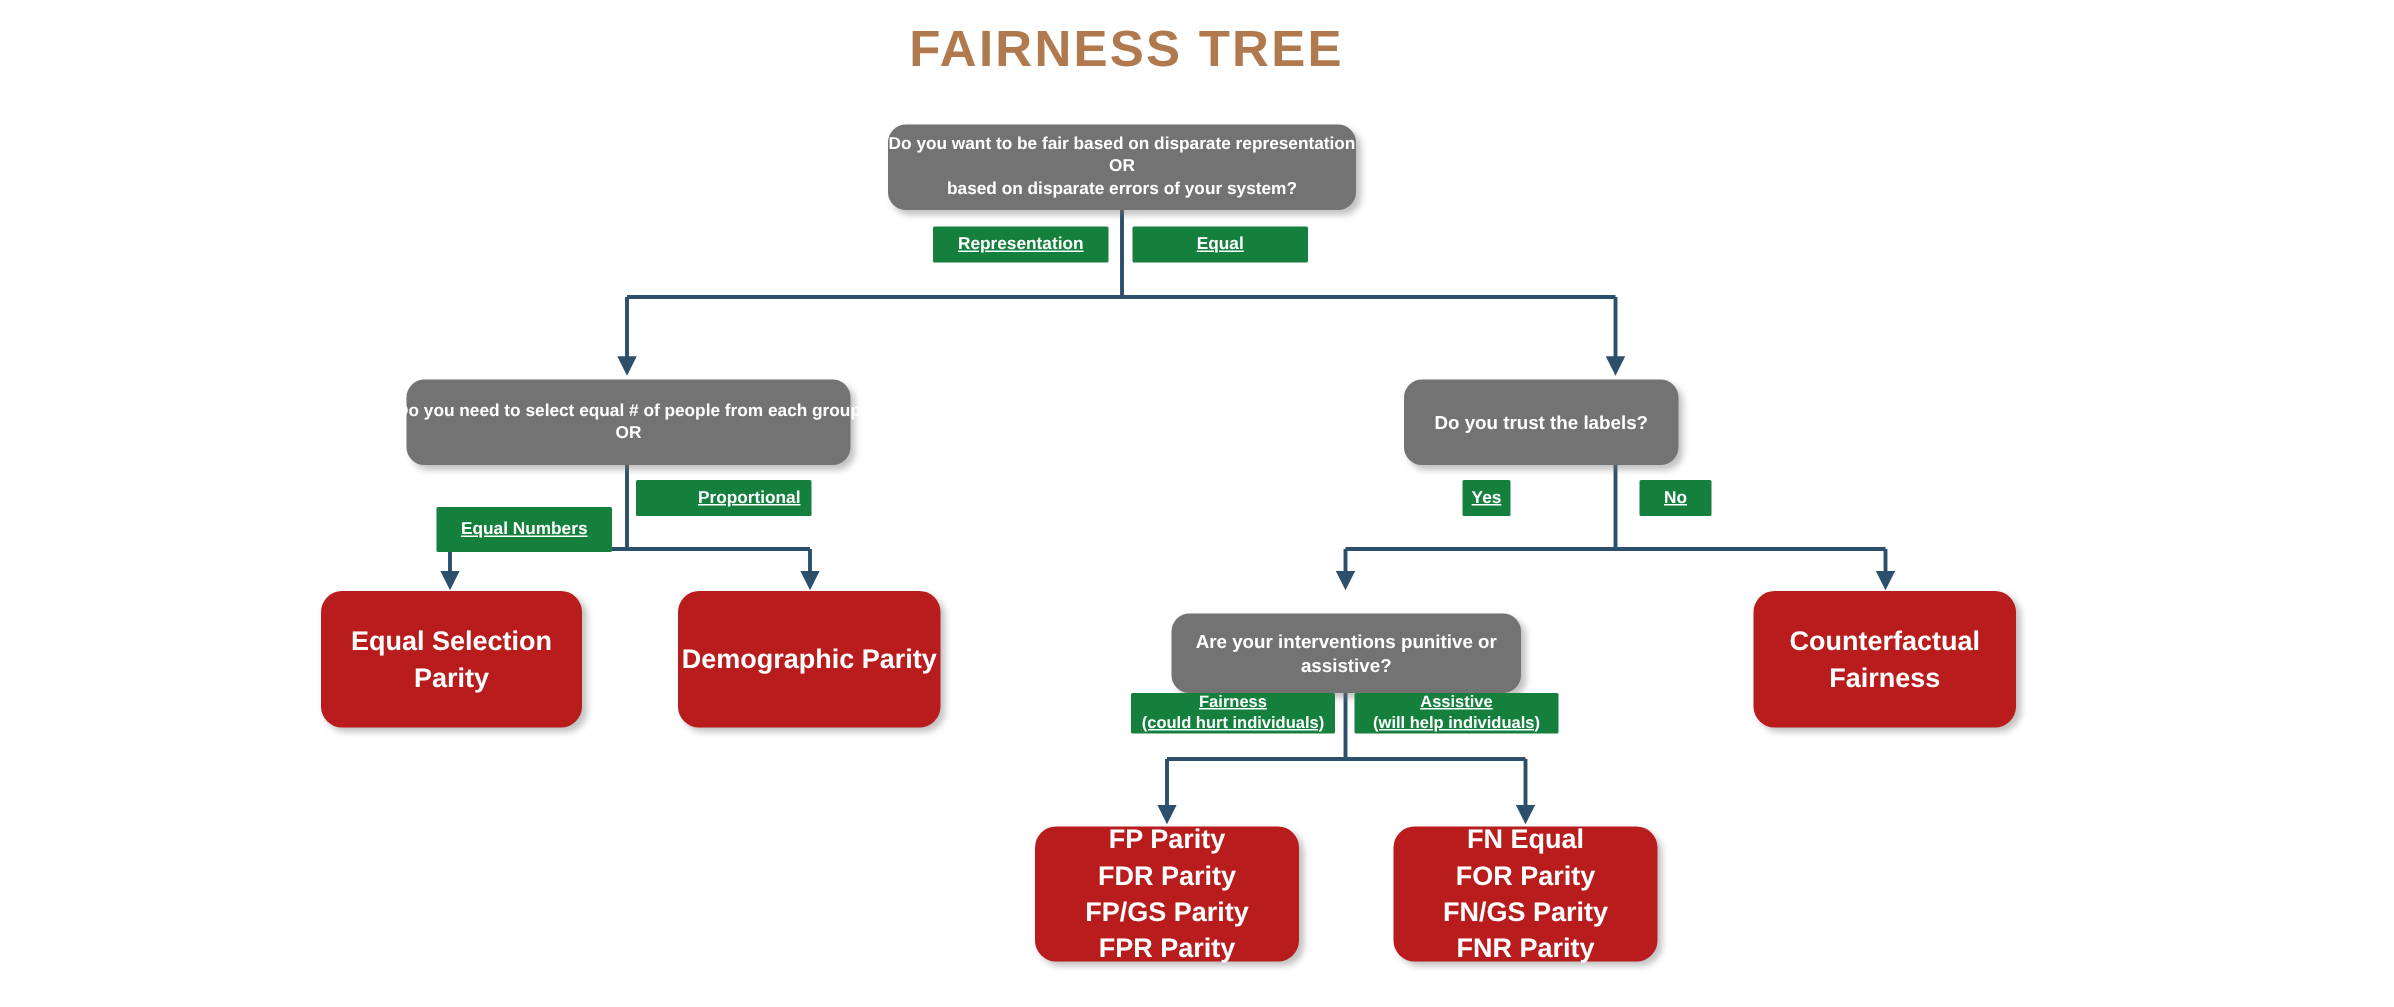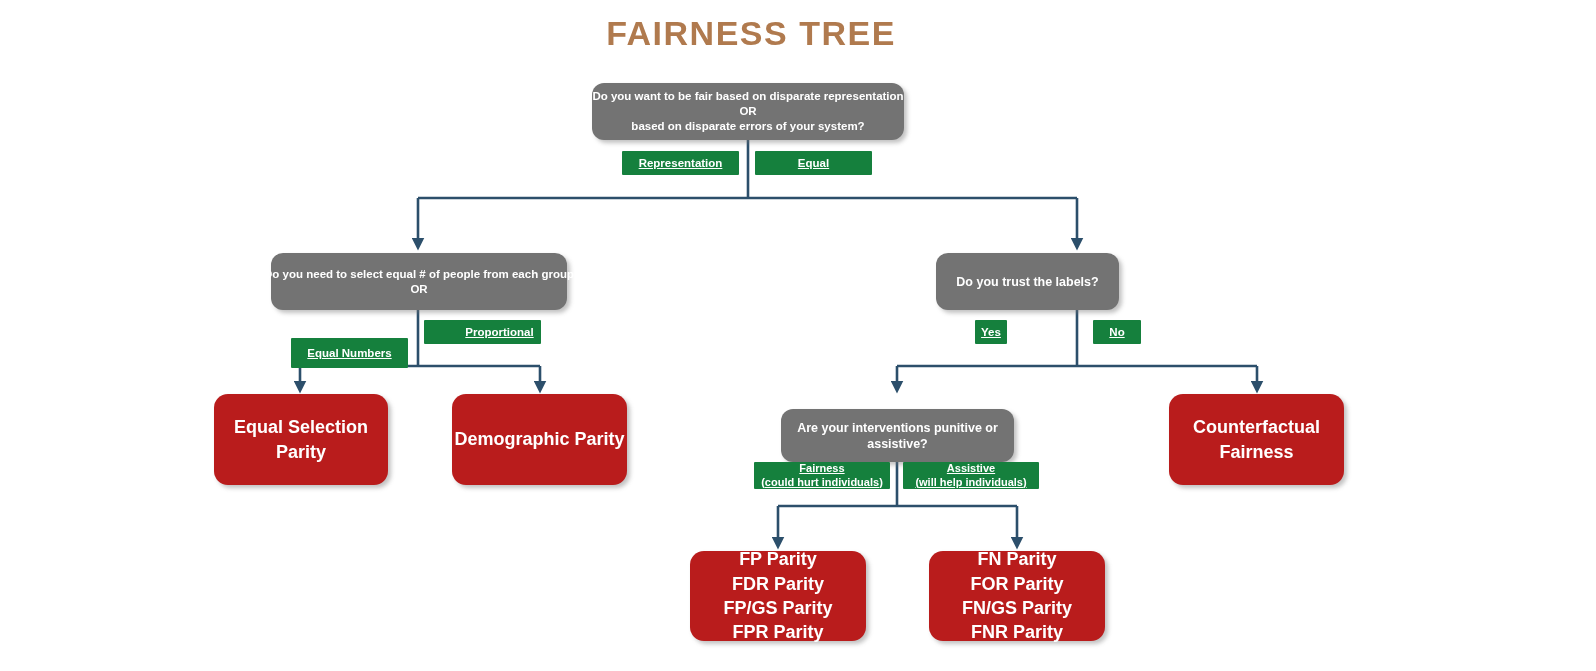--- a/index.html
+++ b/index.html
@@ -214,20 +214,20 @@
     <div class="lines">
       <div>FP Parity</div>
       <div>FDR Parity</div>
       <div>FP/GS Parity</div>
       <div>FPR Parity</div>
     </div>
   </div>
 
   <div class="node outcome" style="left:929px; top:551px; width:176px; height:90px;">
     <div class="lines">
-      <div>FN Parity</div>
+      <div>FN Equal</div>
       <div>FOR Parity</div>
       <div>FN/GS Parity</div>
       <div>FNR Parity</div>
     </div>
   </div>
 
 </div>
 
 </body></html>

